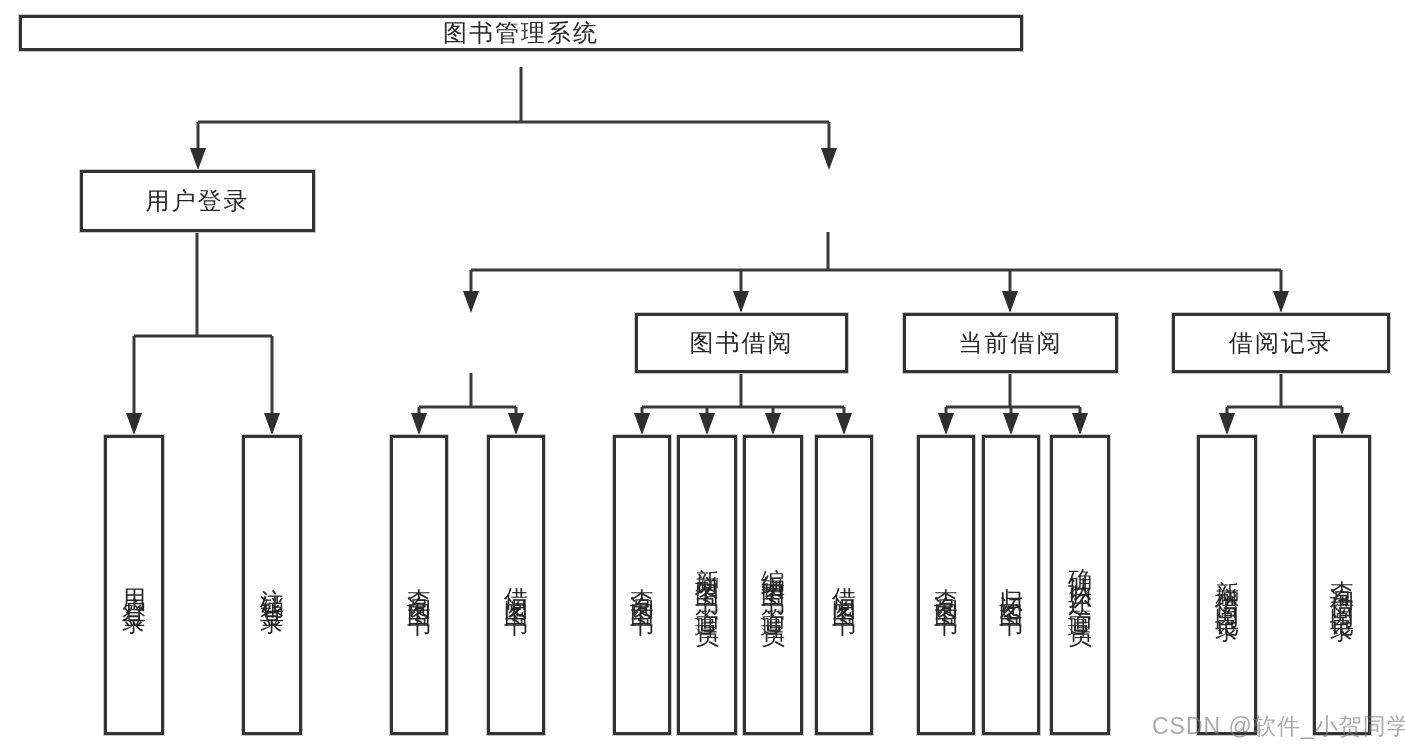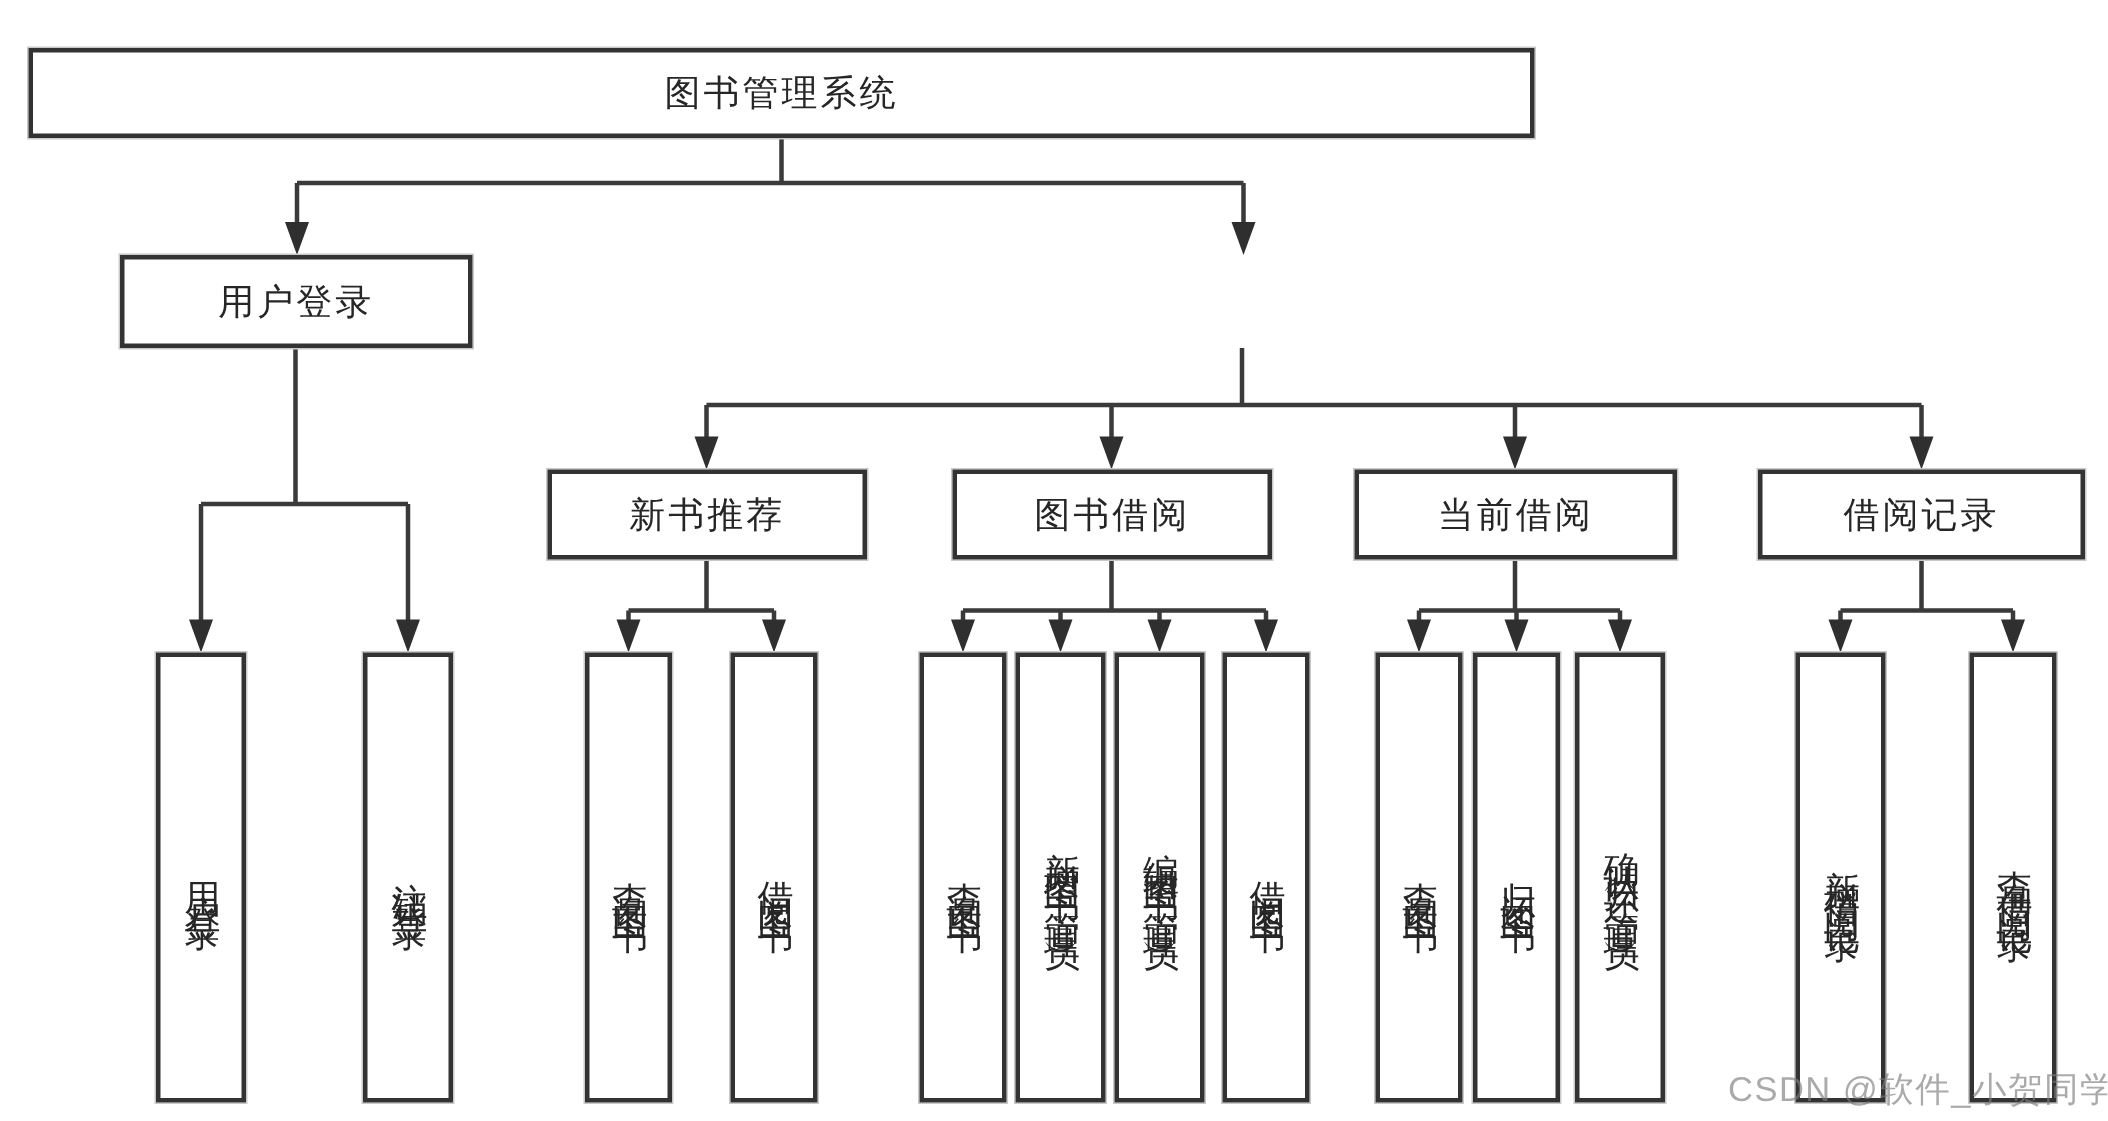--- a/index.html
+++ b/index.html
@@ -80,25 +80,24 @@
       <polygon points="765,413 781,413 773,435"></polygon>
       <polygon points="836,413 852,413 844,435"></polygon>
       <polygon points="938,413 954,413 946,435"></polygon>
       <polygon points="1003,413 1019,413 1011,435"></polygon>
       <polygon points="1072,413 1088,413 1080,435"></polygon>
       <polygon points="1219,413 1235,413 1227,435"></polygon>
       <polygon points="1334,413 1350,413 1342,435"></polygon>
     </g>
   </svg>
 
-  <div class="box" style="left:19px; top:32px; width:1004px; height:60px">图书管理系统</div>
+  <div class="box" style="left:19px; top:15px; width:1004px; height:36px">图书管理系统</div>
 
   <div class="box" style="left:80px; top:170px; width:235px; height:62px">用户登录</div>
 
-  <div class="box" style="left:365px; top:313px; width:213px; height:60px">新书推荐</div>
   <div class="box" style="left:635px; top:313px; width:213px; height:60px">图书借阅</div>
   <div class="box" style="left:903px; top:313px; width:215px; height:60px">当前借阅</div>
   <div class="box" style="left:1172px; top:313px; width:218px; height:60px">借阅记录</div>
 
   <div class="box leaf" style="left:104px; top:435px; width:60px; height:300px">用户登录</div>
   <div class="box leaf" style="left:242px; top:435px; width:60px; height:300px">注销登录</div>
 
   <div class="box leaf" style="left:390px; top:435px; width:58px; height:300px">查询图书</div>
   <div class="box leaf" style="left:487px; top:435px; width:58px; height:300px">借阅图书</div>
 

